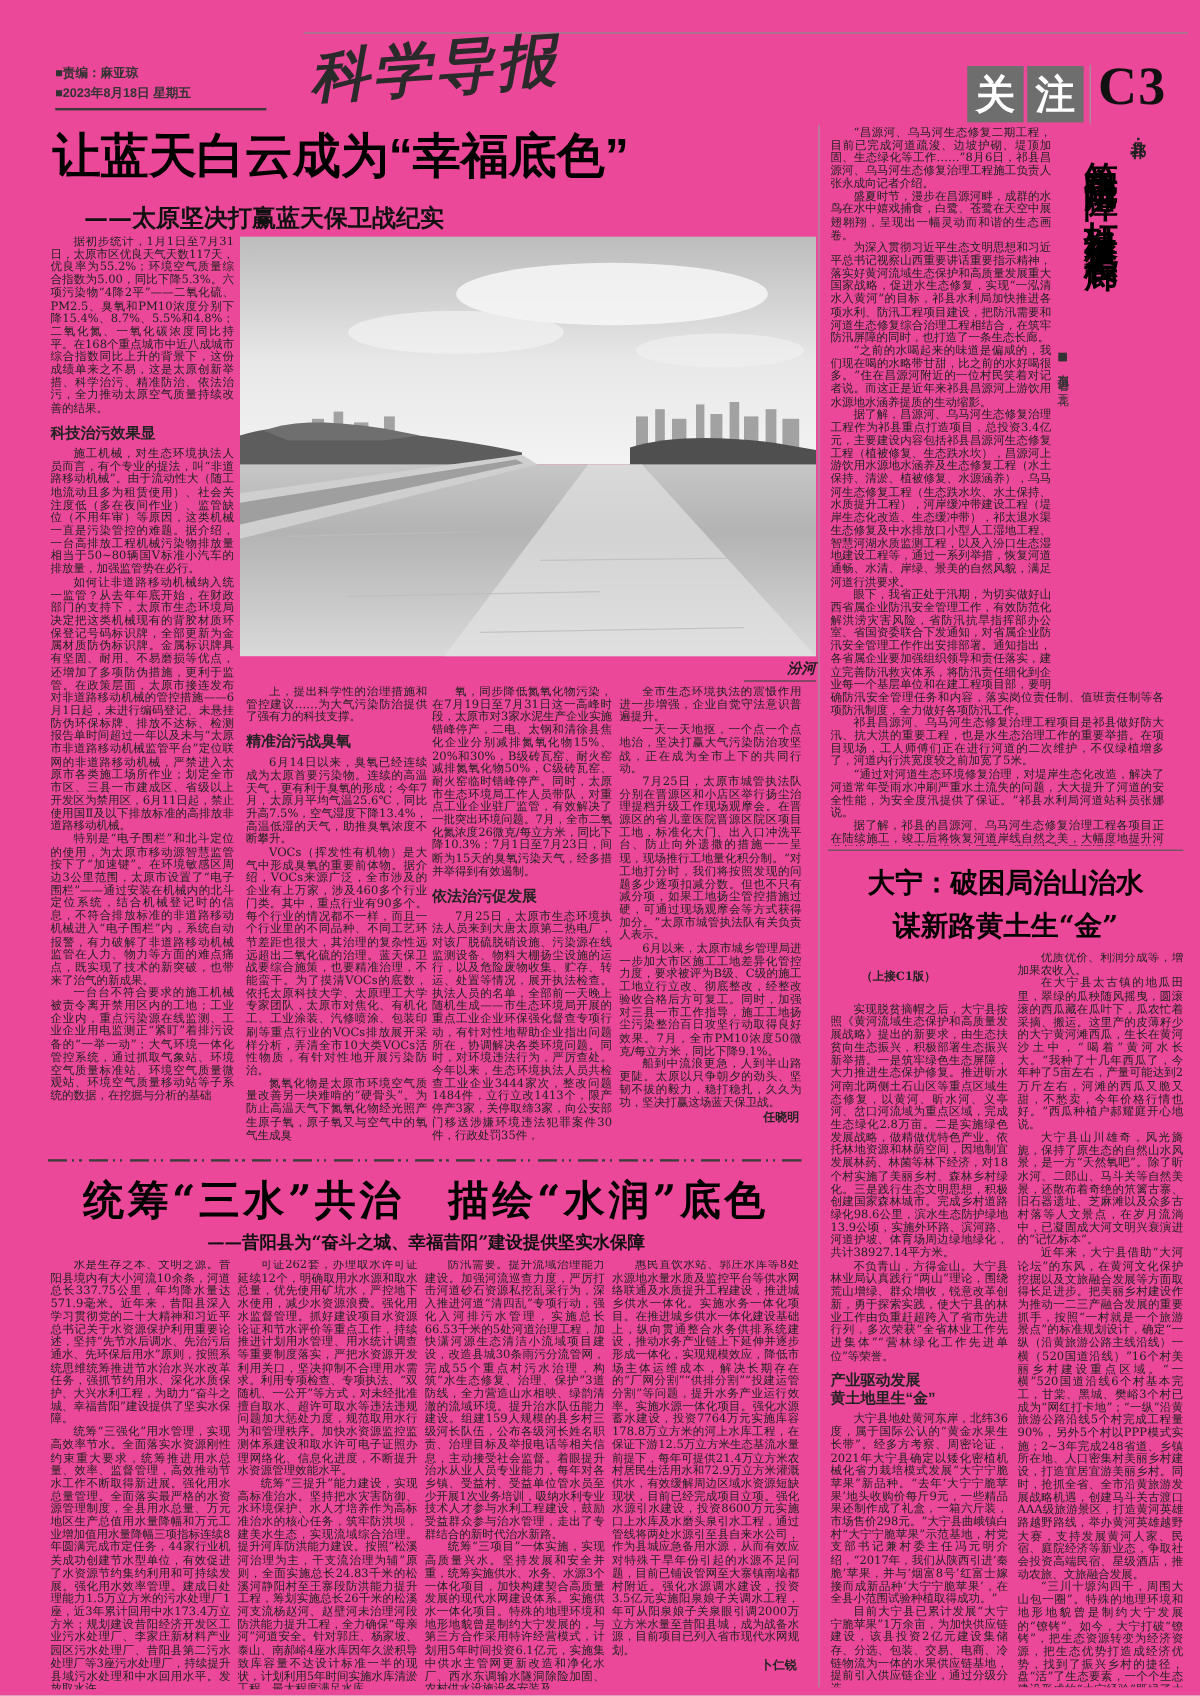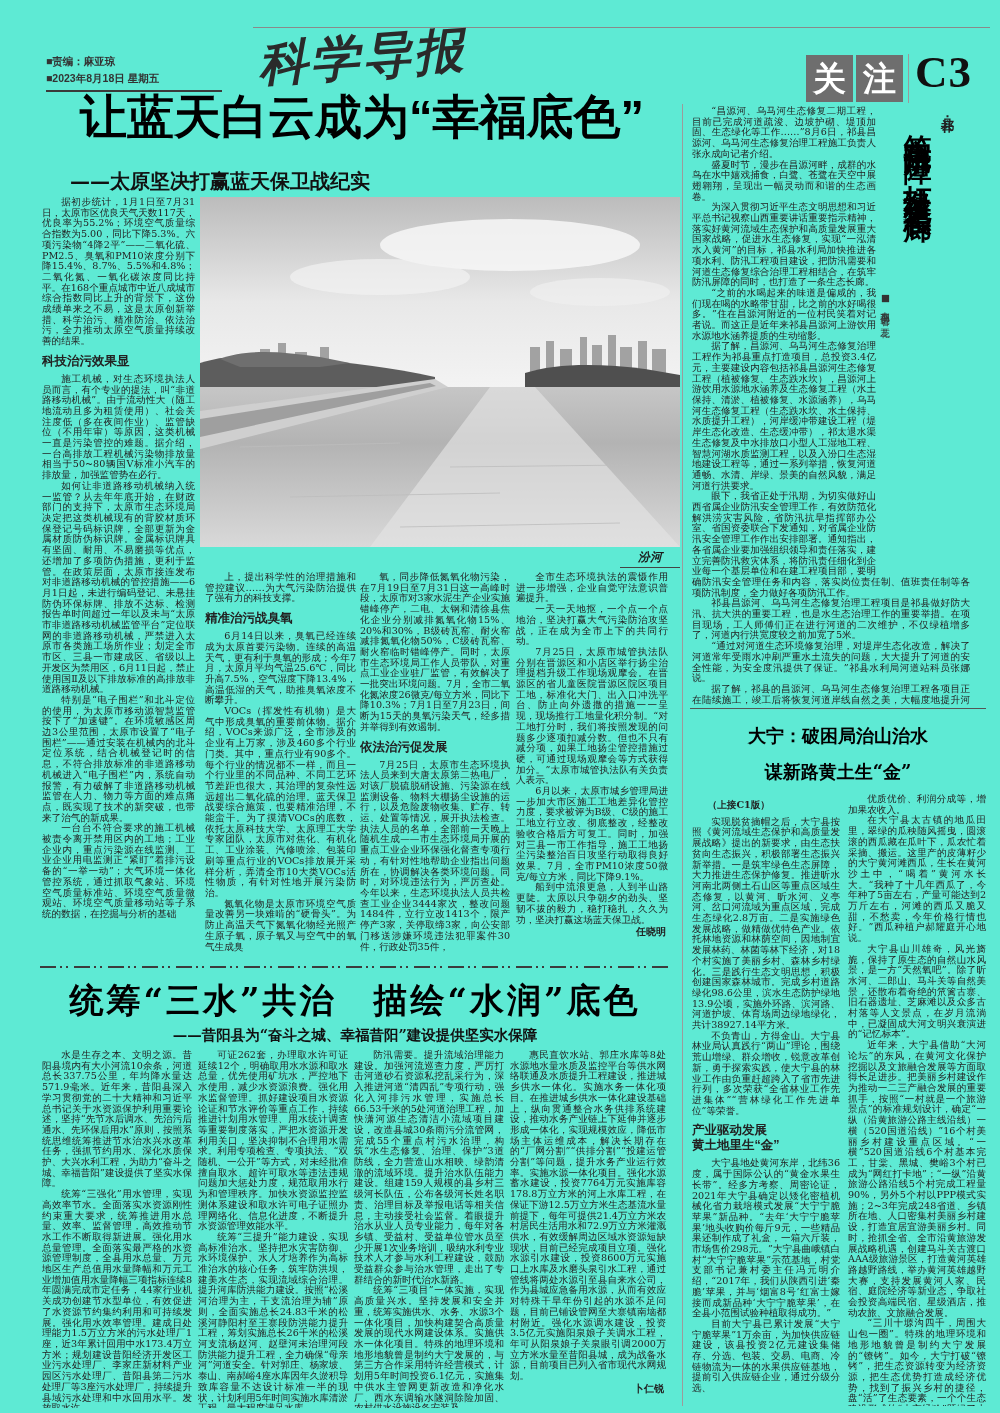--- a/index.html
+++ b/index.html
@@ -1,66 +1,66 @@
 <!DOCTYPE html>
 <html><head>
 <meta charset="utf-8">
 <style>
   html,body{margin:0;padding:0;background:#d9d9d9;}
-  .page{position:relative;width:1000px;height:1413px;margin:0 auto;background:#5eead4;
+  .page{position:relative;width:1000px;height:1413px;margin:0 auto;background:#ec4899;
         font-family:"DejaVu Serif","Liberation Serif",serif;color:#1b1b1b;overflow:hidden;}
   
   .rule-top{position:absolute;left:253px;top:27px;width:737px;height:1px;background:#8a8a8a;}
   .ed-block{position:absolute;left:46px;top:53px;width:190px;font-family:"Liberation Sans",sans-serif;
             font-size:10.5px;font-weight:bold;color:#333;line-height:17px;}
   .ed-rule{position:absolute;left:46px;top:90px;width:176px;height:2px;background:#3a3a3a;}
   .masthead{position:absolute;left:256px;top:32px;font-size:49px;font-weight:bold;font-style:italic;
             letter-spacing:3px;color:#2a2a2a;transform:rotate(-4deg);transform-origin:left top;
             font-family:"DejaVu Serif",serif;}
   .tagbox{position:absolute;top:55px;width:47px;height:47px;background:#6e6e6e;color:#fff;
           font-family:"Liberation Sans",sans-serif;font-weight:bold;font-size:33px;line-height:47px;
           text-align:center;}
   .tag1{left:806px;} .tag2{left:856px;}
   .tag-vline{position:absolute;left:908px;top:54px;width:1px;height:49px;background:#9a9a9a;}
   .pageno{position:absolute;left:915px;top:46px;font-size:45px;font-weight:bold;color:#111;
           font-family:"Liberation Serif",serif;letter-spacing:1px;}
   
-  .lead-headline{position:absolute;left:44px;top:86px;width:610px;font-family:"Liberation Sans",sans-serif;
-                 font-weight:900;font-size:47px;letter-spacing:0;color:#000;white-space:nowrap;margin-left:36px;}
+  .lead-headline{position:absolute;left:44px;top:102px;width:610px;font-family:"Liberation Sans",sans-serif;
+                 font-weight:900;font-size:40px;letter-spacing:0;color:#000;white-space:nowrap;}
   .lead-subtitle{position:absolute;left:70px;top:168px;font-size:20px;font-weight:bold;color:#111;}
   .photo{position:absolute;left:200px;top:197px;width:480px;height:350px;}
-  .photo-caption{position:absolute;left:620px;top:549px;width:60px;text-align:center;font-size:12px;
+  .photo-caption{position:absolute;left:620px;top:549px;width:60px;text-align:right;font-size:12px;
                  font-style:italic;font-weight:bold;border-bottom:1px solid #444;padding-bottom:1px;}
   
   .colbox{position:absolute;overflow:hidden;font-size:9.6px;line-height:10.7px;text-align:justify;color:#222;}
   .colbox p.para{margin:0;text-indent:2em;}
   .subhead{font-family:"Liberation Sans",sans-serif;font-weight:bold;font-size:12.5px;
            margin:7px 0 5px;white-space:pre-line;line-height:15px;}
   .author{text-align:right;font-weight:bold;margin:2px 2px 0 0;font-family:"Liberation Sans",sans-serif;
           font-size:10px;}
-  .note{font-weight:bold;margin:6px;text-indent:1em;}
+  .note{font-weight:bold;margin:16px;text-indent:1em;}
   .c-lead1{left:42px;top:197px;width:153px;height:760px;}
   .c-lead2{left:205px;top:572px;width:151px;height:385px;}
   .c-lead3{left:360px;top:572px;width:150px;height:385px;}
   .c-lead4{left:516px;top:572px;width:152px;height:385px;}
   
   .vline-main{position:absolute;left:682px;top:104px;width:1px;height:1302px;background:#9b9b9b;}
   .c-qx{left:692px;top:106px;width:278px;height:599px;}
   .qx-spacer{float:right;width:94px;height:468px;}
   .qx-headline{position:absolute;left:898px;top:112px;height:560px;writing-mode:vertical-rl;
                text-orientation:upright;font-size:28px;font-weight:bold;letter-spacing:4px;color:#000;
                font-family:"DejaVu Serif",serif;}
   .qx-gap{display:inline-block;height:26px;}
   .qx-county{position:absolute;left:938px;top:108px;writing-mode:vertical-rl;text-orientation:upright;
              font-size:13px;font-weight:bold;color:#222;}
   .qx-byline{position:absolute;left:878px;top:292px;writing-mode:vertical-rl;text-orientation:upright;
              font-size:9.5px;letter-spacing:1px;color:#333;}
   .hline-qx{position:absolute;left:690px;top:708px;width:296px;height:1px;background:#555;}
   
-  .dn-head{position:absolute;left:690px;top:718px;width:296px;text-align:center;font-size:18px;
+  .dn-head{position:absolute;left:690px;top:718px;width:296px;text-align:center;font-size:23px;
            font-weight:bold;line-height:36px;color:#000;font-family:"DejaVu Serif",serif;}
   .c-dn1{left:692px;top:794px;width:148px;height:612px;}
   .c-dn2{left:848px;top:794px;width:138px;height:612px;}
   
   .dashline{position:absolute;left:40px;top:966px;width:628px;height:2px;
             background:repeating-linear-gradient(to right,#3c3c3c 0 16px,transparent 16px 20px,
             #3c3c3c 20px 22px,transparent 22px 26px,#3c3c3c 26px 28px,transparent 28px 34px);}
   .xy-head{position:absolute;left:40px;top:978px;width:630px;text-align:center;font-size:34px;
            font-weight:bold;letter-spacing:3px;color:#000;font-family:"DejaVu Serif",serif;}
   .xy-sub{position:absolute;left:40px;top:1026px;width:630px;text-align:center;font-size:14.5px;

